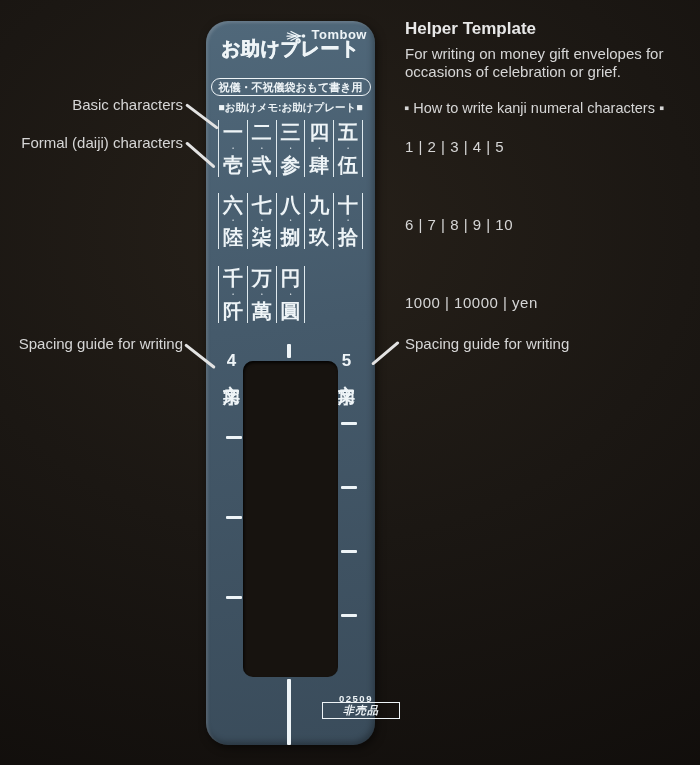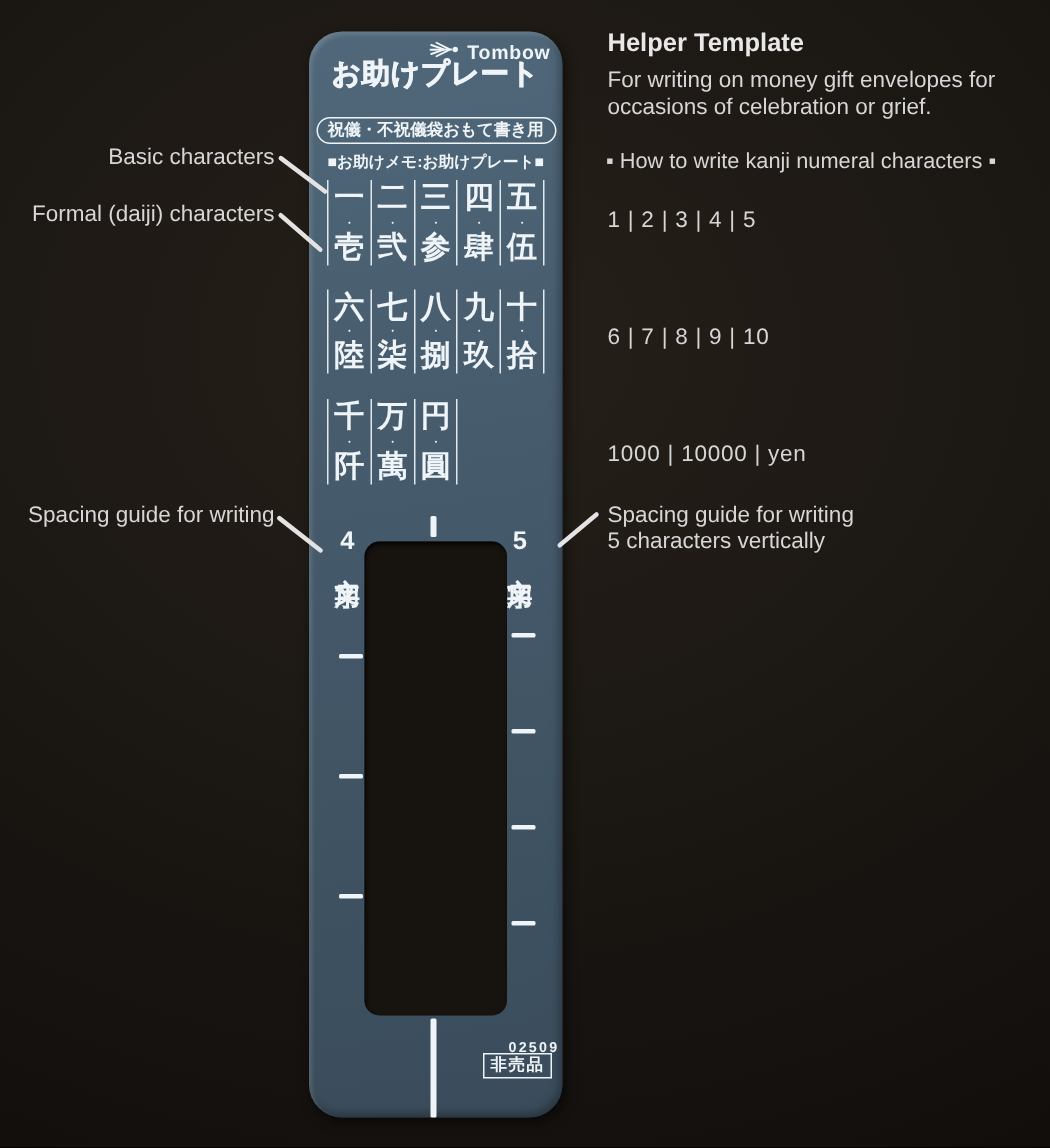--- a/index.html
+++ b/index.html
@@ -23,21 +23,21 @@
   }
   
   .plate{
     position:absolute;left:206px;top:21px;width:169px;height:724px;
     border-radius:22px;
     background:linear-gradient(172deg, var(--plate-top) 0%, var(--plate-mid) 42%, var(--plate-bottom) 100%);
     box-shadow:inset 2px 2px 3px rgba(255,255,255,0.16), inset -2px -3px 6px rgba(0,0,0,0.30), 2px 3px 8px rgba(0,0,0,0.5);
     color:var(--plate-text);
   }
   .logo{
-    position:absolute;top:6px;right:8px;display:flex;align-items:flex-start;gap:4px;
+    position:absolute;top:6px;right:8px;display:flex;align-items:flex-end;gap:4px;
     font-size:13px;font-weight:bold;letter-spacing:0.5px;color:var(--plate-text);
   }
   .plate-title{
     position:absolute;top:15px;left:0;width:100%;text-align:center;
     font-size:19px;font-weight:bold;letter-spacing:0.5px;
     -webkit-text-stroke:0.6px var(--plate-text);
   }
   .plate-subtitle{
     position:absolute;top:57px;left:50%;transform:translateX(-50%);
     white-space:nowrap;font-size:11px;font-weight:bold;
@@ -72,22 +72,22 @@
     position:absolute;left:37px;top:340px;width:95px;height:316px;
     border-radius:10px;background:#17130f;
     box-shadow:inset 1px 2px 3px rgba(0,0,0,0.8);
   }
   .tick{position:absolute;background:var(--plate-text);border-radius:1px;}
   .tick.h{width:16px;height:3px;}
   .tick.v{width:3.5px;}
   .nfs-box{
     position:absolute;left:116px;top:681px;
     border:1.5px solid var(--plate-text);
-    font-size:11px;font-weight:bold;line-height:15px;padding:0 4px;
-    letter-spacing:1px;white-space:nowrap;
+    font-size:11px;font-weight:bold;line-height:15px;padding:0 20px;
+    letter-spacing:1px;white-space:nowrap;font-style:italic;
   }
   .item-code{
     position:absolute;left:133px;top:672px;font-size:9.5px;letter-spacing:1.5px;
     font-weight:bold;
   }
   
   .ann{position:absolute;color:var(--annotation-text);font-size:15px;line-height:17px;}
   .ann.title{font-weight:bold;font-size:17px;color:#e8e8e8;}
   .ann.right-align{text-align:right;}
   .pointer{
@@ -218,21 +218,20 @@
 
   <div class="ann" style="left:405px;top:45px;width:280px;line-height:18px;">For writing on money gift envelopes for occasions of celebration or grief.</div>
   <div class="ann title" style="left:405px;top:20px;">Helper Template</div>
   <div class="ann" style="left:404px;top:100px;font-size:14.5px;">▪ How to write kanji numeral characters ▪</div>
   <div class="ann" style="left:405px;top:138px;letter-spacing:0.5px;">1 | 2 | 3 | 4 | 5</div>
   <div class="ann" style="left:405px;top:216px;letter-spacing:0.5px;">6 | 7 | 8 | 9 | 10</div>
   <div class="ann" style="left:405px;top:294px;letter-spacing:0.5px;">1000 | 10000 | yen</div>
 
   <div class="ann" style="left:405px;top:335px;">
     <div>Spacing guide for writing</div>
-    <div>5 characters vertically</div>
   </div>
 
   <div class="ann right-align" style="left:0;top:134px;width:183px;">Formal (daiji) characters</div>
   <div class="ann right-align" style="left:0;top:96px;width:183px;">Basic characters</div>
 
   <div class="ann right-align" style="left:0;top:335px;width:183px;">
     <div>Spacing guide for writing</div>
   </div>
 
   <div class="pointer" style="left:186px;top:103px;width:40px;transform:rotate(37deg);"></div>

